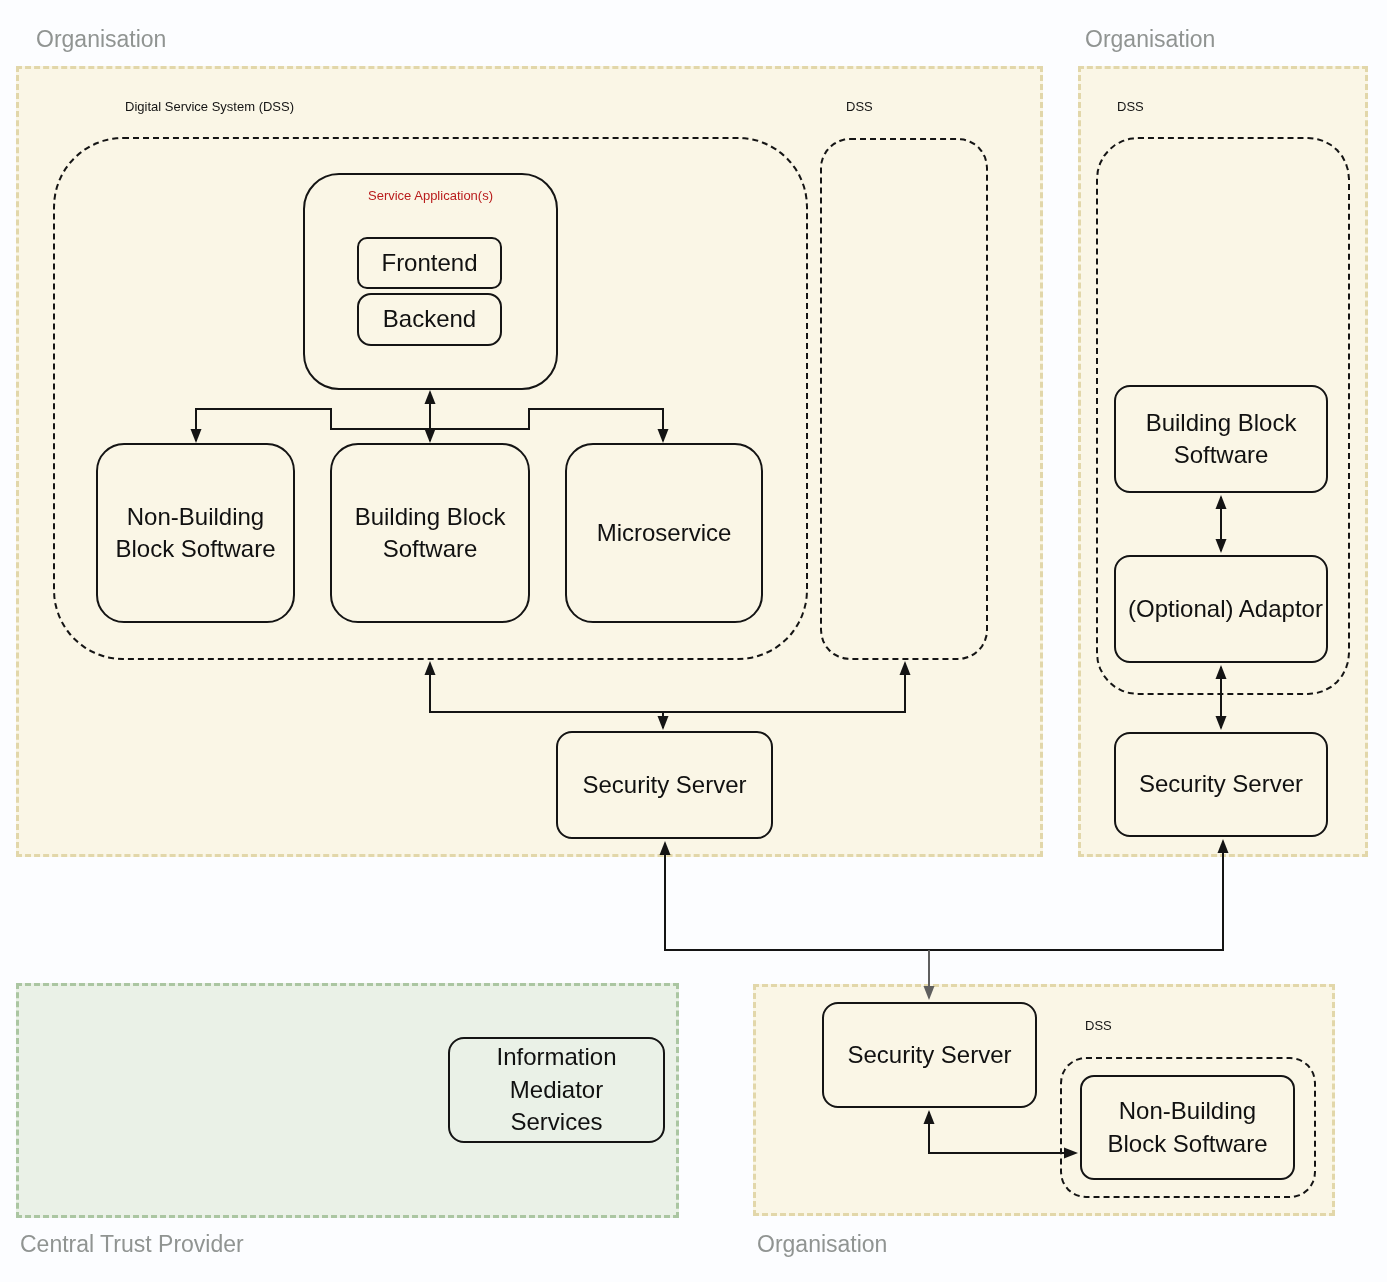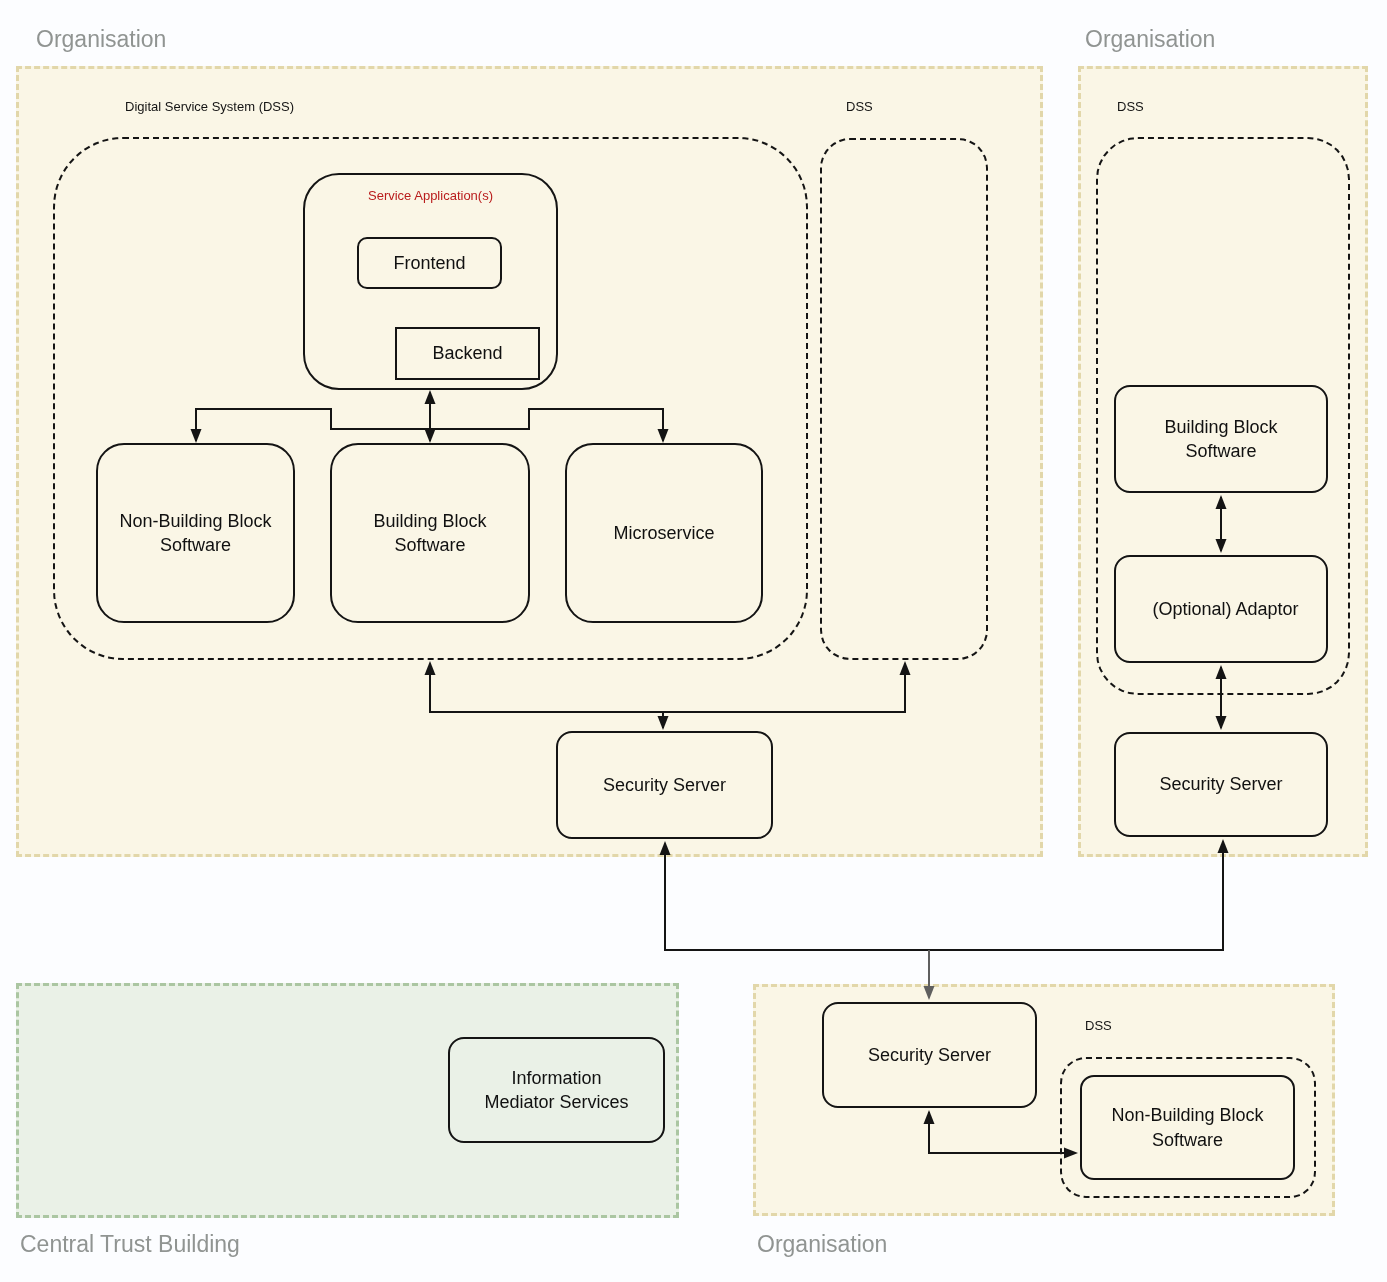--- a/index.html
+++ b/index.html
@@ -40,21 +40,21 @@
     white-space: nowrap;
   }
   .node {
     position: absolute;
     box-sizing: border-box;
     border: 2px solid #141414;
     display: flex;
     align-items: center;
     justify-content: center;
     text-align: center;
-    font-size: 18px;
+    font-size: 24px;
     line-height: 1.35;
     color: #111111;
     background: transparent;
   }
   .node-label-top {
     position: absolute;
     text-align: center;
     font-size: 13px;
     color: #b91c1c;
   }
@@ -66,21 +66,21 @@
     pointer-events: none;
   }
 </style>
 </head>
 <body>
 
 <div id="canvas">
 
   <div class="region-label" style="left:36px; top:26px;">Organisation</div>
   <div class="region-label" style="left:1085px; top:26px;">Organisation</div>
-  <div class="region-label" style="left:20px; top:1231px;">Central Trust Building</div>
+  <div class="region-label" style="left:20px; top:1231px;">Central Trust Provider</div>
   <div class="region-label" style="left:757px; top:1231px;">Organisation</div>
 
   <div class="region" style="left:16px; top:66px; width:1027px; height:791px;"></div>
   <div class="region" style="left:1078px; top:66px; width:290px; height:791px;"></div>
   <div class="region green" style="left:16px; top:983px; width:663px; height:235px;"></div>
   <div class="region" style="left:753px; top:984px; width:582px; height:232px;"></div>
 
   <div class="dss-label" style="left:125px; top:99px;">Digital Service System (DSS)</div>
   <div class="dss" style="left:53px; top:137px; width:755px; height:523px; border-radius:70px;"></div>
 
@@ -89,21 +89,21 @@
 
   <div class="dss-label" style="left:1117px; top:99px;">DSS</div>
   <div class="dss" style="left:1096px; top:137px; width:254px; height:558px; border-radius:42px;"></div>
 
   <div class="dss-label" style="left:1085px; top:1018px;">DSS</div>
   <div class="dss" style="left:1060px; top:1057px; width:256px; height:141px; border-radius:26px;"></div>
 
   <div class="node" style="left:303px; top:173px; width:255px; height:217px; border-radius:36px;"></div>
   <div class="node-label-top" style="left:303px; top:188px; width:255px;">Service Application(s)</div>
   <div class="node" style="left:357px; top:237px; width:145px; height:52px; border-radius:10px;">Frontend</div>
-  <div class="node" style="left:357px; top:327px; width:145px; height:53px; border-radius:0;margin-left:38px;">Backend</div>
+  <div class="node" style="left:357px; top:293px; width:145px; height:53px; border-radius:14px;">Backend</div>
 
   <div class="node" style="left:96px; top:443px; width:199px; height:180px; border-radius:28px; padding:0 8px;">Non-Building Block Software</div>
   <div class="node" style="left:330px; top:443px; width:200px; height:180px; border-radius:28px; padding:0 20px;">Building Block Software</div>
   <div class="node" style="left:565px; top:443px; width:198px; height:180px; border-radius:28px;text-align:right;">Microservice</div>
 
   <div class="node" style="left:556px; top:731px; width:217px; height:108px; border-radius:16px;">Security Server</div>
 
   <div class="node" style="left:1114px; top:385px; width:214px; height:108px; border-radius:16px; padding:0 20px;">Building Block Software</div>
   <div class="node" style="left:1114px; top:555px; width:214px; height:108px; border-radius:16px;padding-left:9px;">(Optional) Adaptor</div>
   <div class="node" style="left:1114px; top:732px; width:214px; height:105px; border-radius:16px;">Security Server</div>

